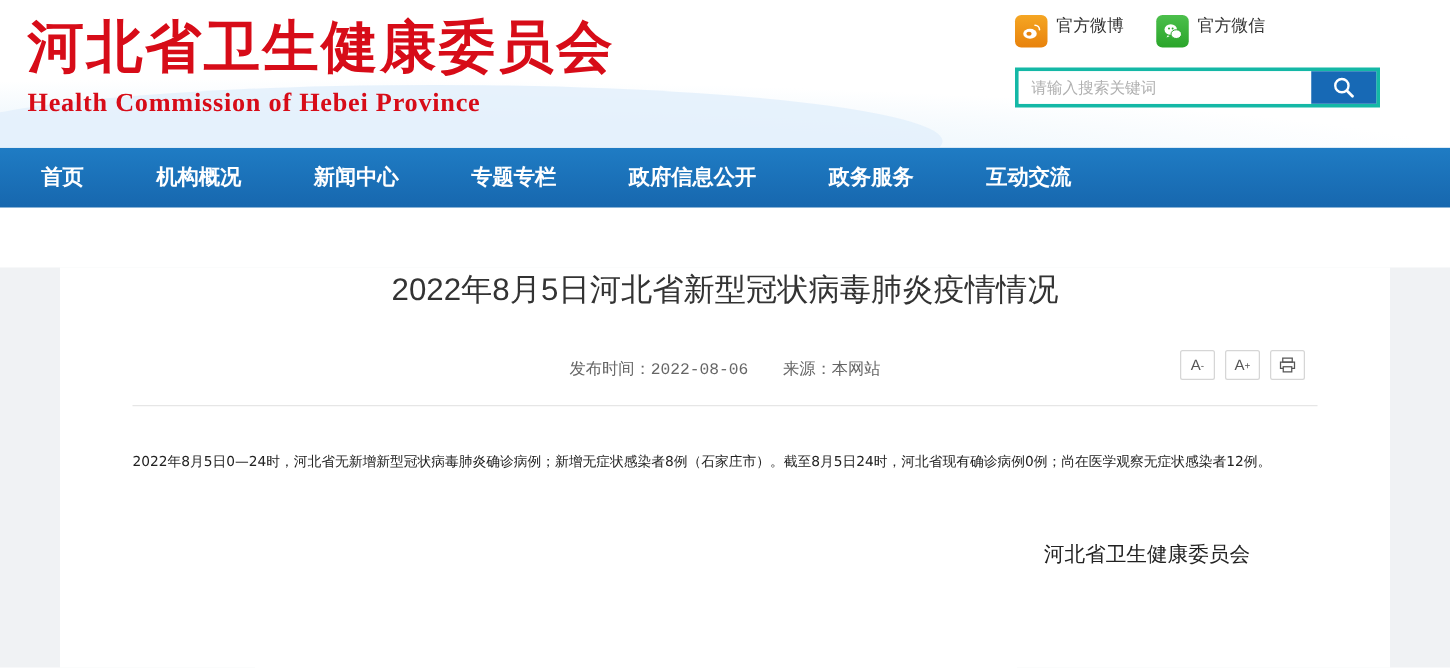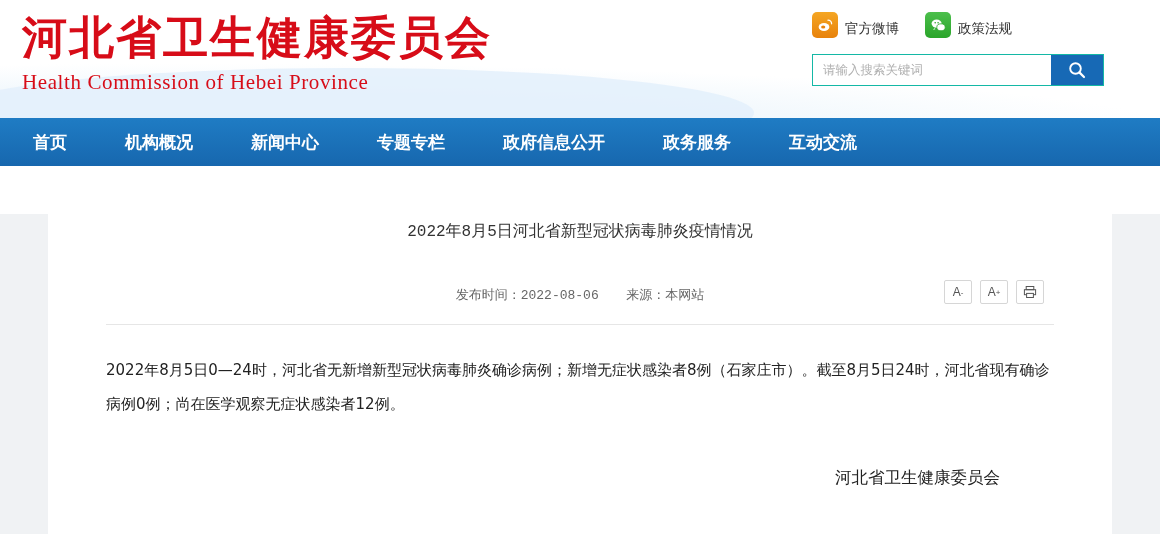--- a/index.html
+++ b/index.html
@@ -46,21 +46,21 @@
     font-size: 45px;
     font-weight: bold;
     letter-spacing: 2px;
     line-height: 52px;
     white-space: nowrap;
     font-family: "DejaVu Sans", sans-serif;
   }
   .brand-en {
     color: #d70c18;
     font-size: 21px;
-    font-weight: normal;
+    font-weight: bold;
     letter-spacing: .6px;
     margin-top: 6px;
     white-space: nowrap;
     font-family: "Liberation Serif", serif;
   }
 
   .header-right {
     position: absolute;
     right: 28px; top: 10px;
     z-index: 3;
@@ -68,21 +68,21 @@
   }
   .social-row {
     display: flex;
     align-items: center;
     justify-content: flex-start;
     gap: 8px;
     height: 30px;
   }
   .social {
     display: flex;
-    align-items: flex-end;
+    align-items: flex-start;
     gap: 7px;
     margin-right: 18px;
     cursor: pointer;
     font-family: Liberation Mono, monospace;
   }
   .social-ic {
     width: 26px; height: 26px;
     border-radius: 5px;
     display: flex; align-items: center; justify-content: center;
     color: #fff;
@@ -94,21 +94,21 @@
   .social-label {
     font-size: 13.5px;
     color: #333;
     white-space: nowrap;
   }
   .search-row {
     display: flex;
     margin-top: 14px;
     height: 32px;
     width: 292px;
-    border: 1px solid #14b8a6;
+    border: 3px solid #14b8a6;
   }
   .search-input {
     flex: 1;
     border: 0;
     outline: none;
     padding: 0 10px;
     font-size: 12.5px;
     color: #333;
     background: #fff;
   }
@@ -160,26 +160,26 @@
     padding: 16px 0 14px 10px;
     border-bottom: 1px solid #ededed;
     margin: 0 8px;
   }
   .crumb a { color: #555; text-decoration: none; cursor: pointer; }
   .crumb .sep { color: #999; margin: 0 5px; }
 
   .article { padding: 0 58px; }
   .title {
     text-align: center;
-    font-size: 16px;
+    font-size: 25px;
     color: #333;
     font-weight: normal;
     margin: 48px 0 0 0;
     line-height: 36px;
-    font-family: Liberation Mono, monospace;
+    font-family: Liberation Sans, sans-serif;
   }
   .meta-row {
     position: relative;
     margin-top: 30px;
     height: 30px;
   }
   .meta-center {
     text-align: center;
     font-size: 13px;
     color: #666;
@@ -202,21 +202,21 @@
     cursor: pointer;
     border-radius: 2px;
   }
   .tool-btn sup { font-size: 8px; }
   .divider {
     height: 1px;
     background: #e6e6e6;
     margin: 14px 0 0 0;
   }
   .para {
-    font-size: 15px;
+    font-size: 11px;
     color: #222;
     line-height: 34px;
     margin-top: 28px;
     text-indent: 0;
     font-family: "DejaVu Sans", sans-serif;
   }
   .sign {
     margin-top: 40px;
     text-align: right;
     font-size: 16.5px;
@@ -254,21 +254,21 @@
         <div class="social">
           <span class="social-ic ic-wechat">
             <svg width="17" height="17" viewBox="0 0 17 17" aria-hidden="true">
               <ellipse cx="6.6" cy="6.6" rx="5" ry="4.2" fill="#fff"></ellipse>
               <path d="M4.2 11.2 L3.2 13 L5.6 11.9 Z" fill="#fff"></path>
               <ellipse cx="11" cy="10.3" rx="4.2" ry="3.5" fill="#fff" stroke="#2aa52a" stroke-width=".8"></ellipse>
               <circle cx="5.2" cy="5.8" r=".8" fill="#2aa52a"></circle>
               <circle cx="8.1" cy="5.8" r=".8" fill="#2aa52a"></circle>
             </svg>
           </span>
-          <span class="social-label">政策法规</span>
+          <span class="social-label">官方微信</span>
         </div>
       </div>
 
       <div class="search-row">
         <input class="search-input" type="text" placeholder="请输入搜索关键词" style="">
         <button class="search-btn">
           <svg width="20" height="20" viewBox="0 0 20 20" aria-hidden="true">
             <circle cx="8.5" cy="8.5" r="5.3" fill="none" stroke="#fff" stroke-width="1.9"></circle>
             <line x1="12.6" y1="12.6" x2="17" y2="17" stroke="#fff" stroke-width="2.2" stroke-linecap="round"></line>
           </svg>

